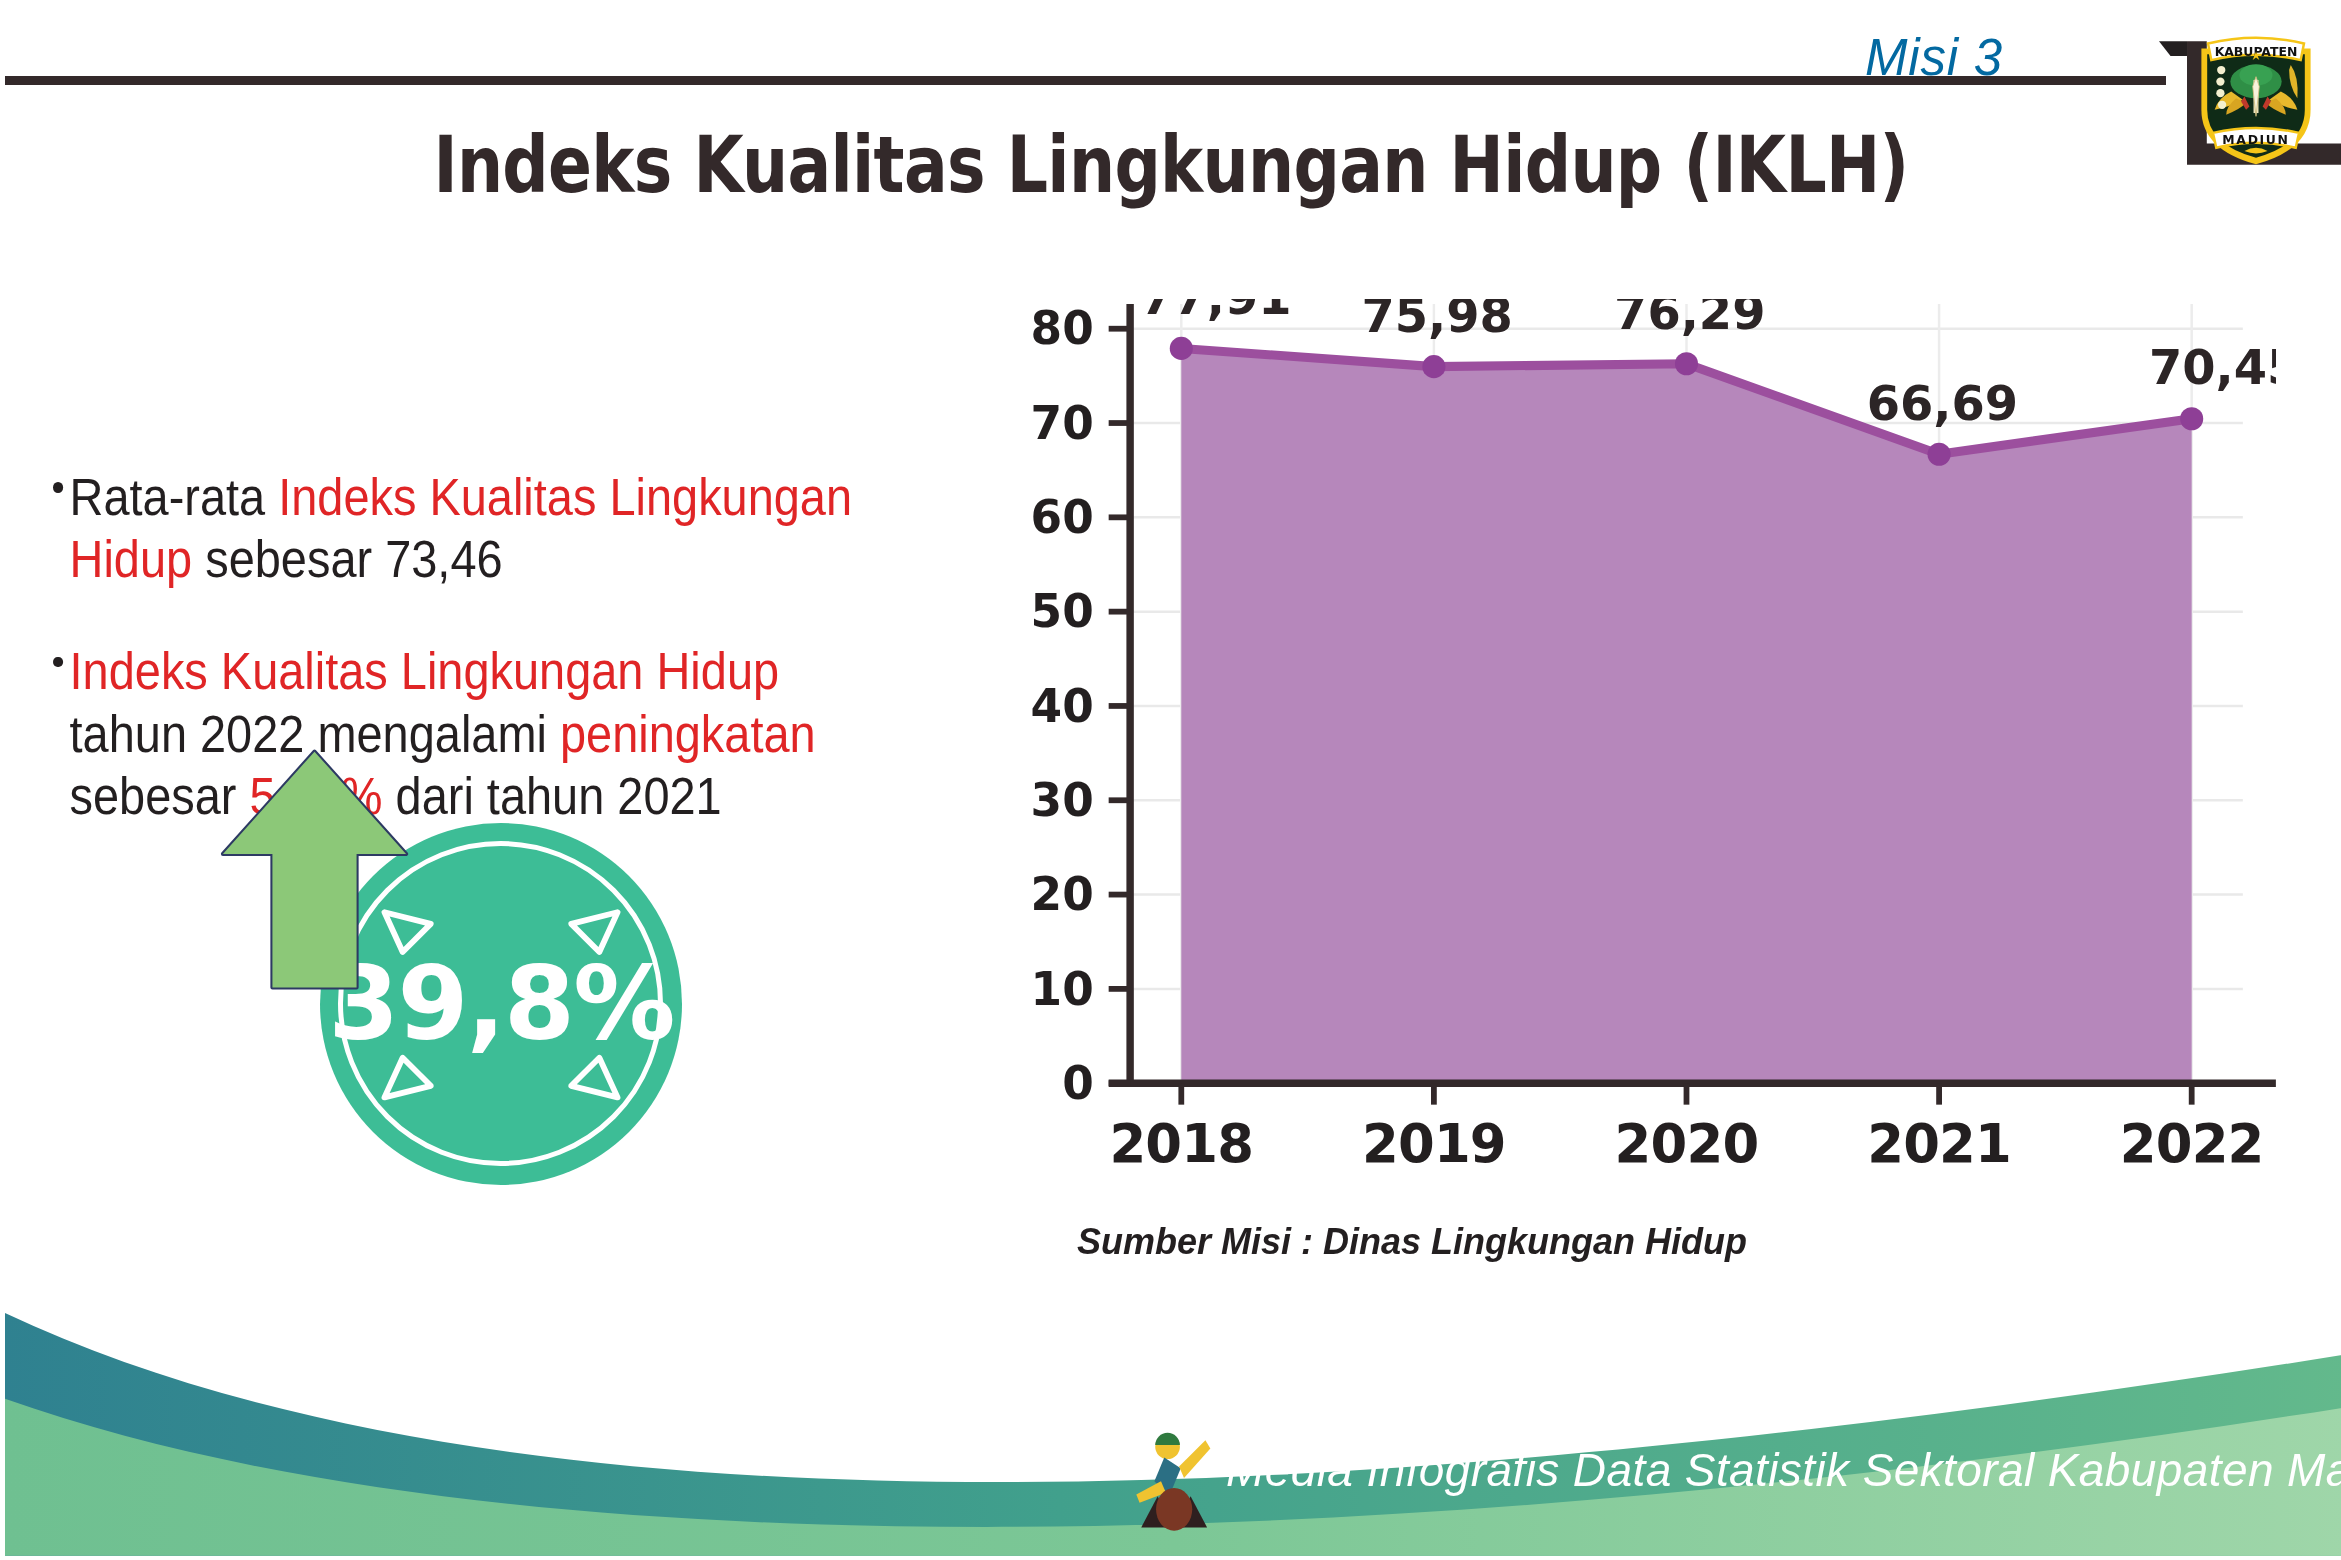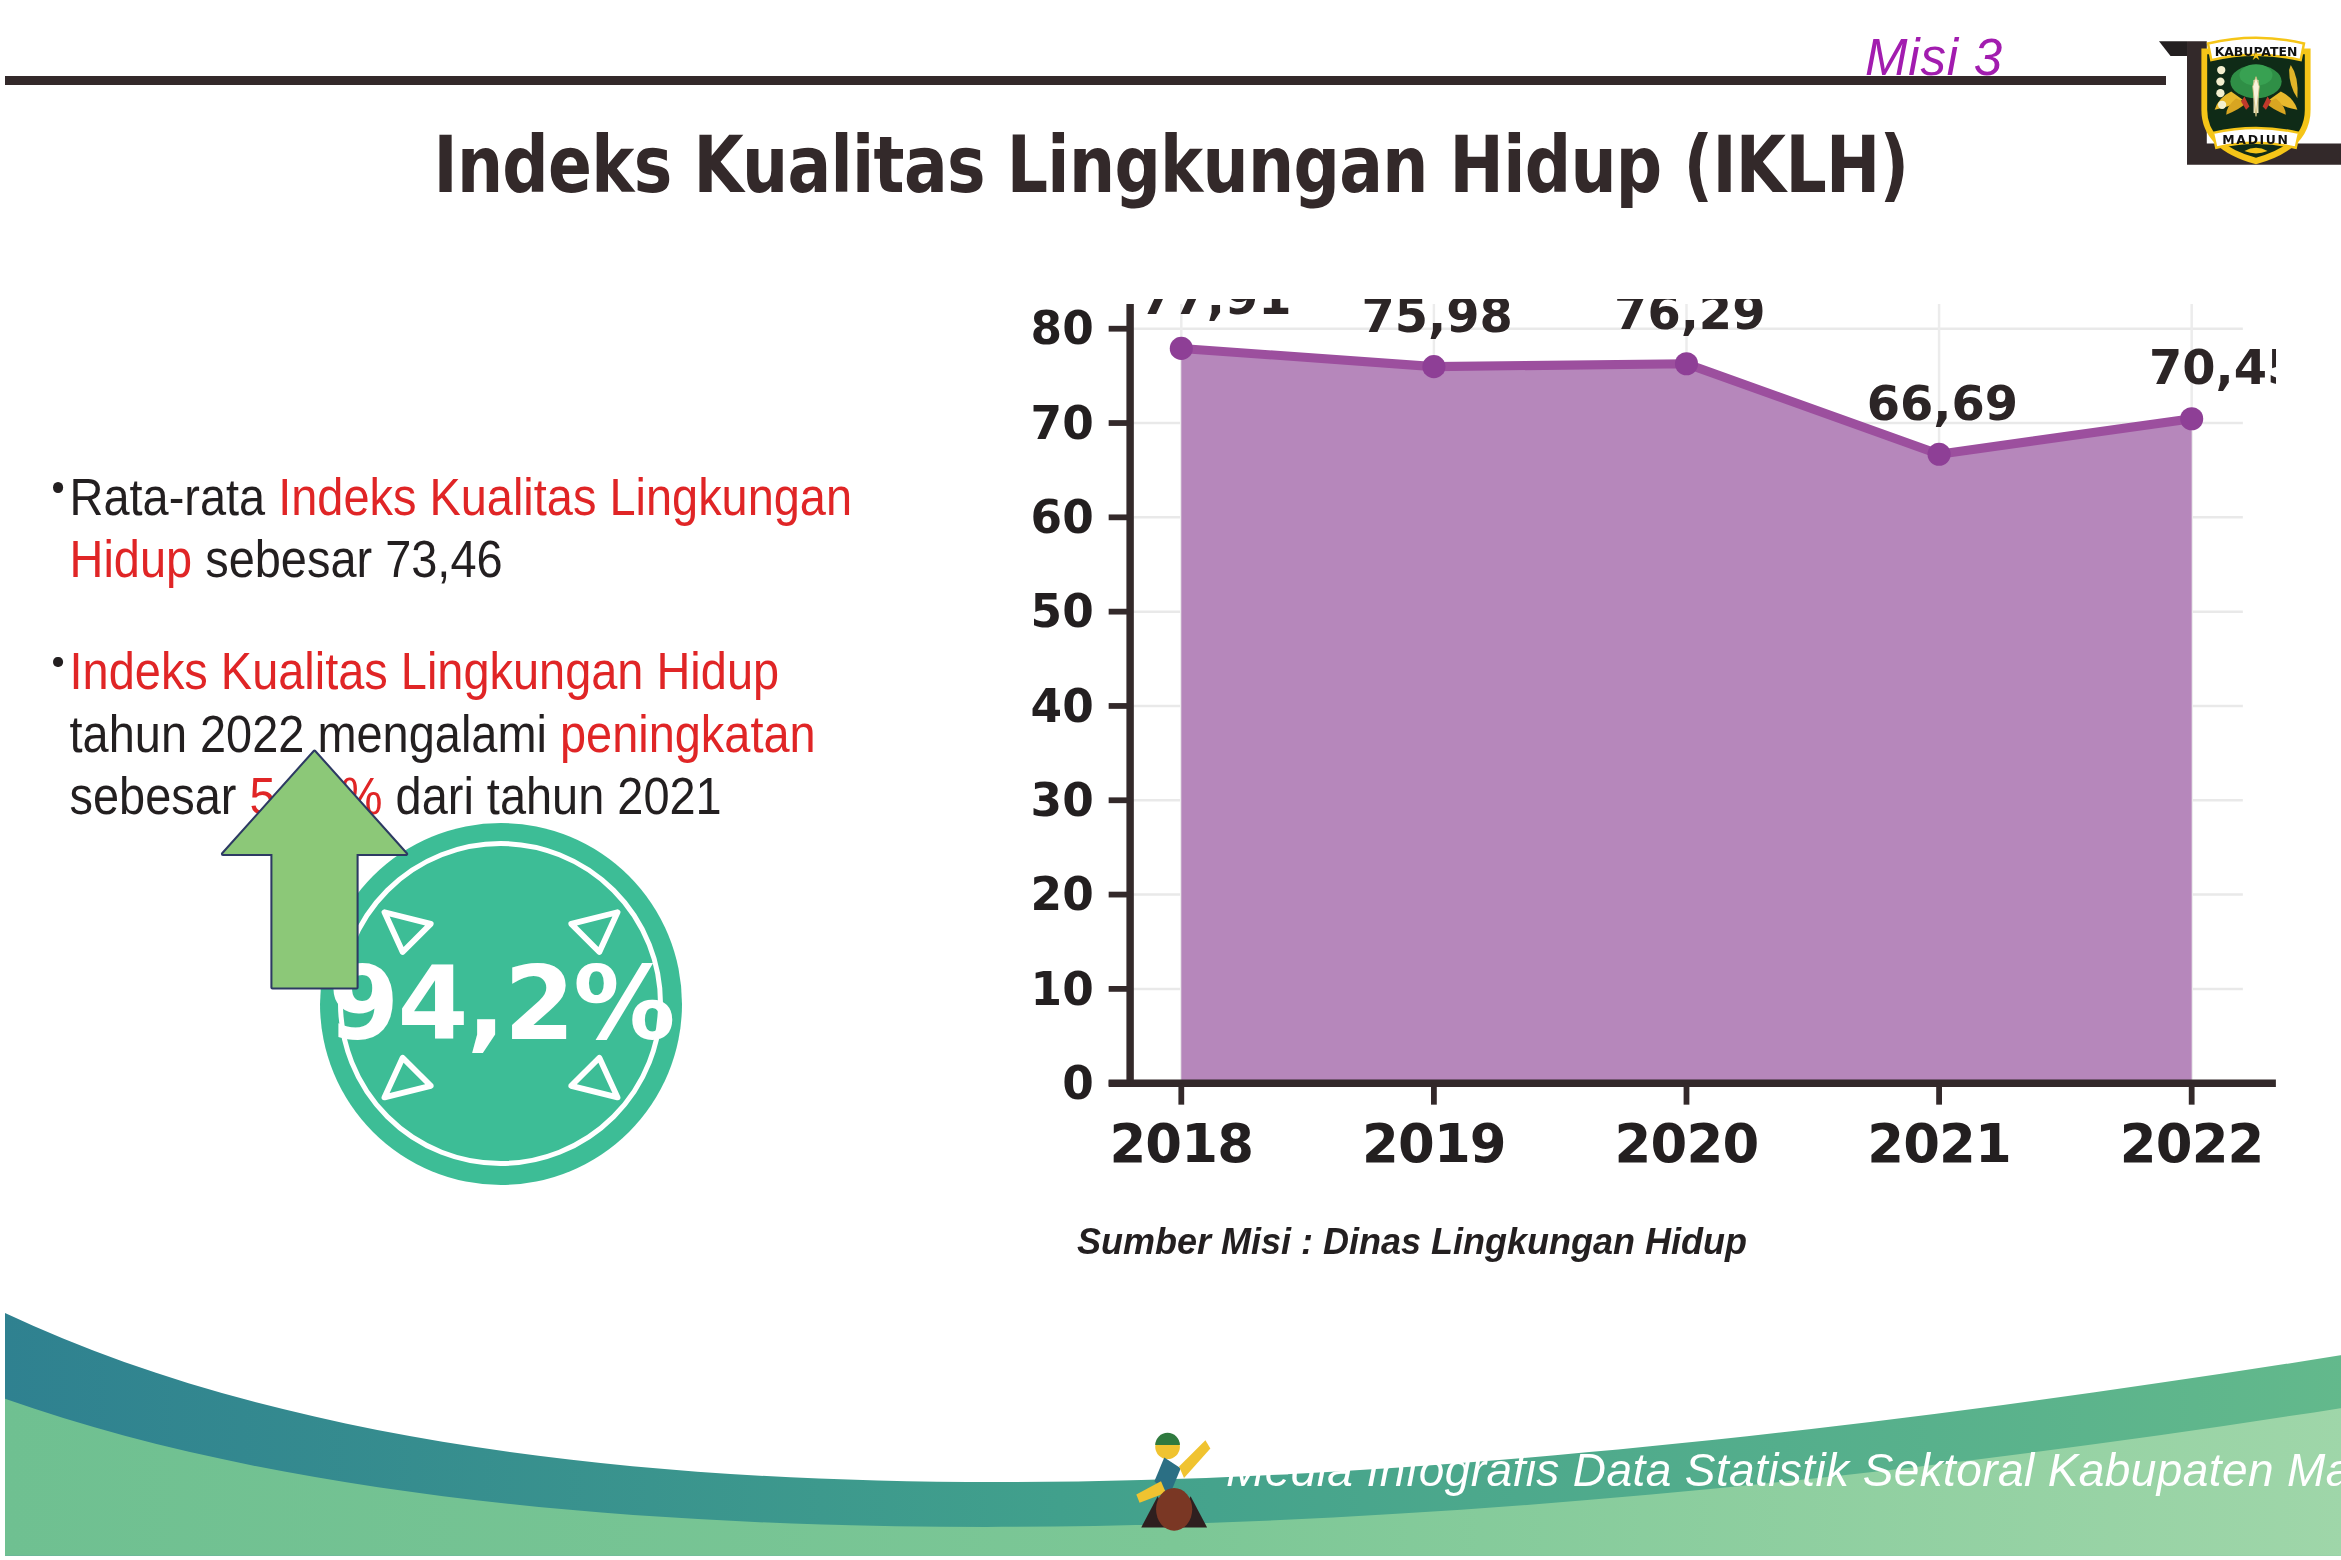--- a/index.html
+++ b/index.html
@@ -18,21 +18,21 @@
 
   
   .header-rule {
     position:absolute; left:0; top:71px;
     width:2161px; height:9px;
     background:#33292a;
   }
   .misi-label {
     position:absolute; right:334px; top:23px;
     font-size:51px; font-style:italic;
-    color:#a21caf; letter-spacing:0.8px;
+    color:#0369a1; letter-spacing:0.8px;
     white-space:nowrap;
     margin-left:24px;
   }
   
   .logo-bracket {
     position:absolute; left:2154px; top:36px;
     width:206px; height:124px;
   }
   .logo-wrap {
     position:absolute; left:2188px; top:21.5px;
@@ -208,21 +208,21 @@
 
   <div class="badge">
     <div class="badge-circle"></div>
     <div class="badge-ring"></div>
     <svg class="tick-mark" style="left:0;top:0;width:362px;height:362px" viewBox="0 0 438 438">
       <polygon points="78,108 134,122 100,156" fill="none" stroke="#ffffff" stroke-width="7" stroke-linejoin="round"></polygon>
       <polygon points="360,108 304,122 338,156" fill="none" stroke="#ffffff" stroke-width="7" stroke-linejoin="round"></polygon>
       <polygon points="78,332 134,318 100,284" fill="none" stroke="#ffffff" stroke-width="7" stroke-linejoin="round"></polygon>
       <polygon points="360,332 304,318 338,284" fill="none" stroke="#ffffff" stroke-width="7" stroke-linejoin="round"></polygon>
     </svg>
-    <div class="badge-pct">94,2%</div>
+    <div class="badge-pct">39,8%</div>
   </div>
 
   <svg class="arrow" viewBox="0 0 234 295">
     <polygon points="117,4 228,128 168,128 168,290 66,290 66,128 6,128" fill="#8cc878" stroke="#2d3a63" stroke-width="5" stroke-linejoin="round"></polygon>
     <polygon points="117,4 228,128 168,128 168,290 66,290 66,128 6,128" fill="#8cc878"></polygon>
   </svg>
 
   <div class="chart">
     <svg id="chart-svg" width="1321" height="875" viewBox="0 0 1600 1060">
       <g id="grid-group">

